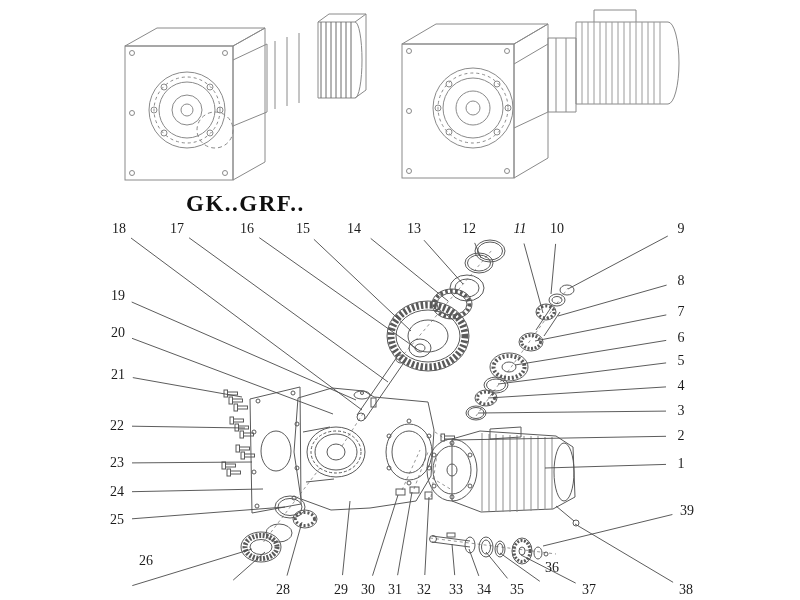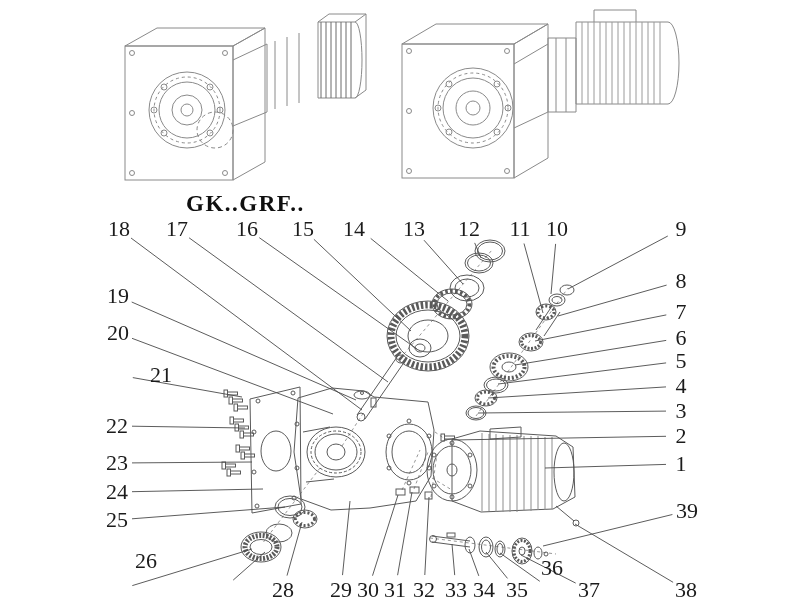--- a/index.html
+++ b/index.html
@@ -5,21 +5,21 @@
   html, body { margin:0; padding:0; width:800px; height:600px; overflow:hidden; background:#ffffff; }
   #stage { position:relative; width:800px; height:600px; background:#ffffff; font-family:"Liberation Serif", serif;padding-left:16px; }
   svg.art { position:absolute; left:0; top:0; }
   .variant-label {
     position:absolute; font-weight:bold; font-size:23px; letter-spacing:1.5px;
     color:#0f0f0f; font-family:"Liberation Serif", serif; white-space:nowrap;
   }
   #callout-layer { position:absolute; left:0; top:0; width:800px; height:600px; pointer-events:none; }
   .callout {
     position:absolute; transform:translate(-50%,-50%);
-    font-size:22px; line-height:1; color:#1b1b1b; font-family:"Liberation Serif", serif;
+    font-size:14px; line-height:1; color:#1b1b1b; font-family:"Liberation Serif", serif;
   }
 </style>
 </head>
 <body>
 
 <div id="stage">
 
   <svg class="art" width="800" height="600" viewBox="0 0 800 600" aria-hidden="true">
     <defs>
       <g id="bolt">
@@ -295,31 +295,31 @@
       <div class="callout" style="left: 681px; top: 464px;">1</div>
       <div class="callout" style="left: 681px; top: 436px;">2</div>
       <div class="callout" style="left: 681px; top: 411px;">3</div>
       <div class="callout" style="left: 681px; top: 386px;">4</div>
       <div class="callout" style="left: 681px; top: 361px;">5</div>
       <div class="callout" style="left: 681px; top: 338px;">6</div>
       <div class="callout" style="left: 681px; top: 312px;">7</div>
       <div class="callout" style="left: 681px; top: 281px;">8</div>
       <div class="callout" style="left: 681px; top: 229px;">9</div>
       <div class="callout" style="left: 557px; top: 229px;">10</div>
-      <div class="callout" style="left: 520px; top: 229px;">11</div>
+      <div class="callout" style="left: 520px; top: 229px; font-style: italic;">11</div>
       <div class="callout" style="left: 469px; top: 229px;">12</div>
       <div class="callout" style="left: 414px; top: 229px;">13</div>
       <div class="callout" style="left: 354px; top: 229px;">14</div>
       <div class="callout" style="left: 303px; top: 229px;">15</div>
       <div class="callout" style="left: 247px; top: 229px;">16</div>
       <div class="callout" style="left: 177px; top: 229px;">17</div>
       <div class="callout" style="left: 119px; top: 229px;">18</div>
       <div class="callout" style="left: 118px; top: 296px;">19</div>
       <div class="callout" style="left: 118px; top: 333px;">20</div>
-      <div class="callout" style="left: 118px; top: 375px; margin-left: 43px;">21</div>
+      <div class="callout" style="left: 118px; top: 375px;">21</div>
       <div class="callout" style="left: 117px; top: 426px;">22</div>
       <div class="callout" style="left: 117px; top: 463px;">23</div>
       <div class="callout" style="left: 117px; top: 492px;">24</div>
       <div class="callout" style="left: 117px; top: 520px;">25</div>
       <div class="callout" style="left: 118px; top: 561px; margin-left: 28px;">26</div>
       <div class="callout" style="left: 222px; top: 611px; margin-left: 48px;">27</div>
       <div class="callout" style="left: 283px; top: 590px;">28</div>
       <div class="callout" style="left: 341px; top: 590px;">29</div>
       <div class="callout" style="left: 368px; top: 590px;">30</div>
       <div class="callout" style="left: 395px; top: 590px;">31</div>

